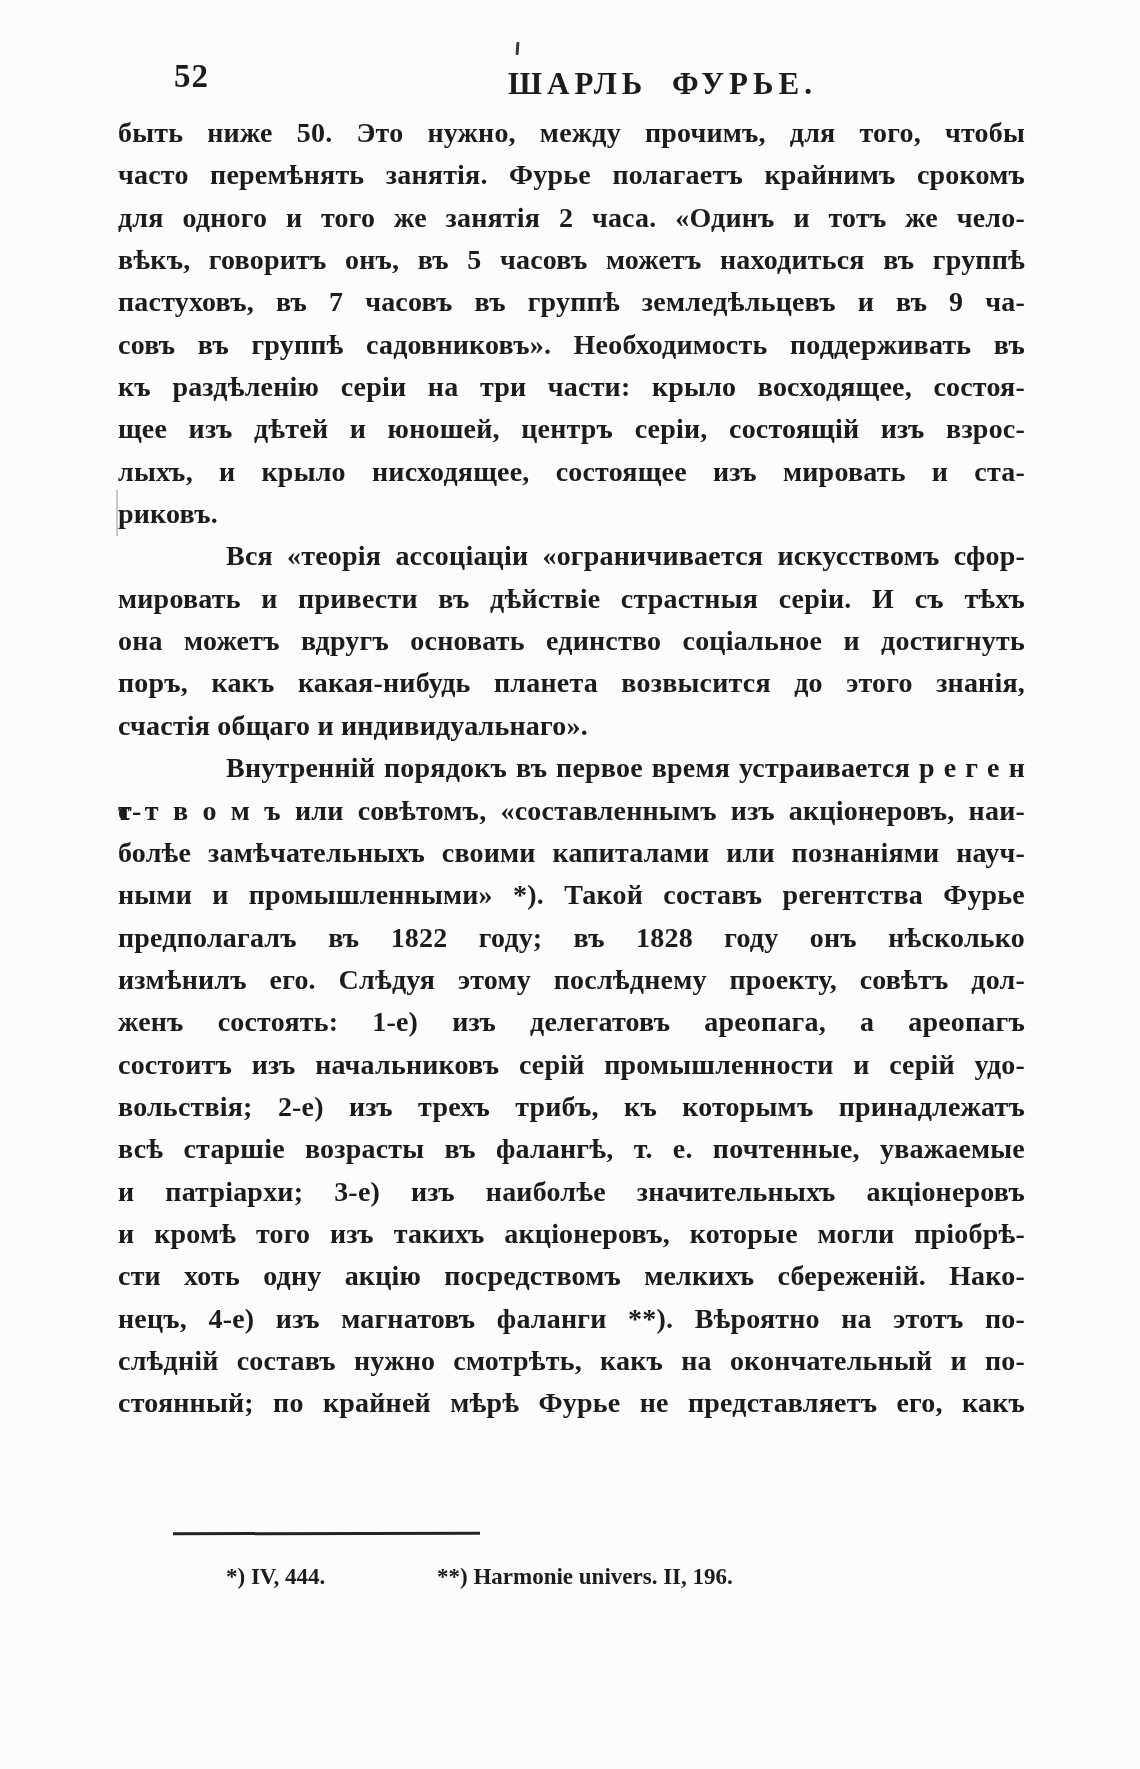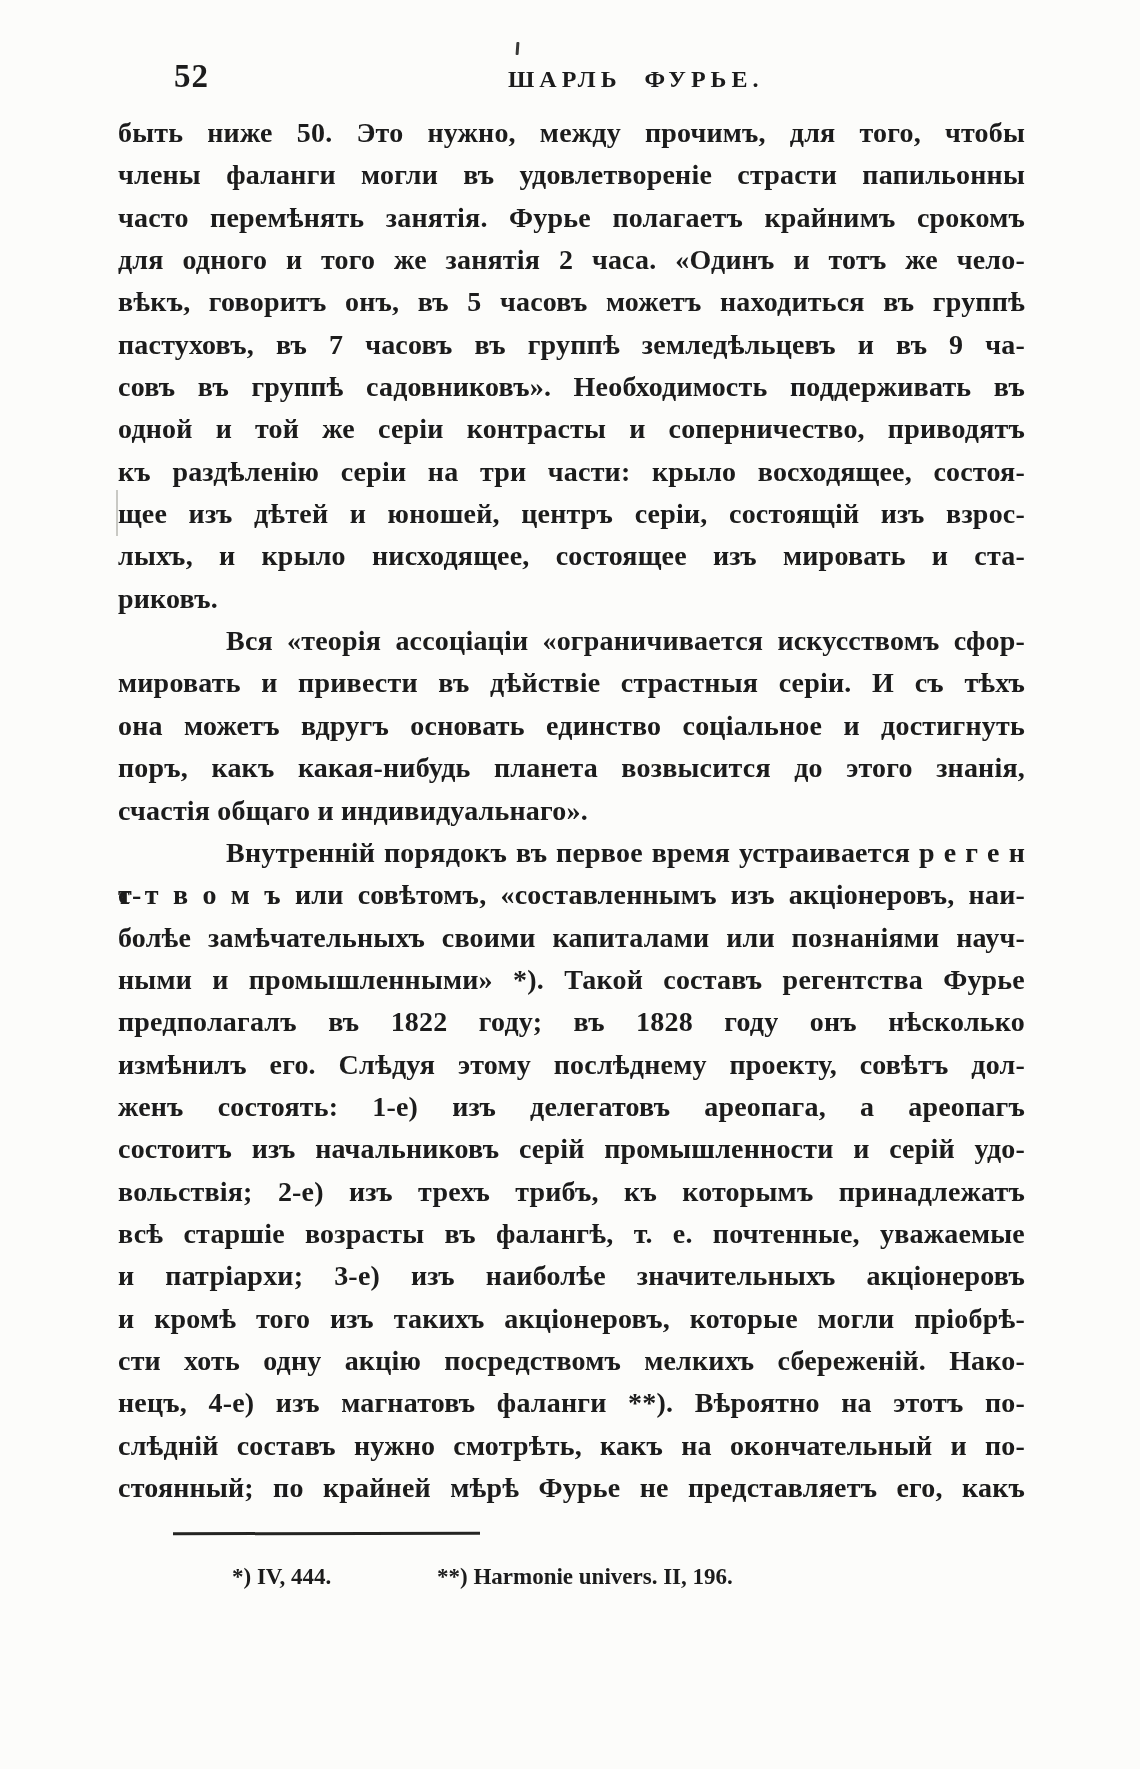--- a/index.html
+++ b/index.html
@@ -21,21 +21,21 @@
     left:174px;
     top:58px;
     font-size:33px;
     font-weight:700;
     letter-spacing:1px;
   }
   .running-title{
     position:absolute;
     left:508px;
     top:66px;
-    font-size:24px;
+    font-size:31px;
     font-weight:700;
     letter-spacing:5px;
     word-spacing:12px;
     white-space:nowrap;
   }
   .tick-artifact{
     position:absolute;
     left:516px;
     top:42px;
     width:3px;
@@ -90,47 +90,44 @@
     width:907px;
     font-size:23px;
     font-weight:700;
     line-height:32px;
     white-space:nowrap;
   }
   .footnote-1{
     position:absolute;
     left:108px; 
     top:0;
-    margin-left:6px;
   }
   .footnote-2{
     position:absolute;
     left:319px; 
     top:0;
   }
 </style>
 </head>
 <body>
 
 <div class="page">
 
   <div class="page-number">52</div>
   <span class="tick-artifact"></span>
   <div class="running-title">ШАРЛЬ ФУРЬЕ.</div>
   <span class="margin-artifact"></span>
 
   <div class="textblock">
     <div class="line">быть ниже 50. Это нужно, между прочимъ, для того, чтобы</div>
-    <div class="line">члены фаланги могли въ удовлетвореніе страсти папильонны</div>
     <div class="line">часто перемѣнять занятія. Фурье полагаетъ крайнимъ срокомъ</div>
     <div class="line">для одного и того же занятія 2 часа. «Одинъ и тотъ же чело-</div>
     <div class="line">вѣкъ, говоритъ онъ, въ 5 часовъ можетъ находиться въ группѣ</div>
     <div class="line">пастуховъ, въ 7 часовъ въ группѣ земледѣльцевъ и въ 9 ча-</div>
     <div class="line">совъ въ группѣ садовниковъ». Необходимость поддерживать въ</div>
-    <div class="line">одной и той же серіи контрасты и соперничество, приводятъ</div>
     <div class="line">къ раздѣленію серіи на три части: крыло восходящее, состоя-</div>
     <div class="line">щее изъ дѣтей и юношей, центръ серіи, состоящій изъ взрос-</div>
     <div class="line">лыхъ, и крыло нисходящее, состоящее изъ мировать и ста-</div>
     <div class="line parend">риковъ.</div>
     <div class="line indent">Вся «теорія ассоціаціи «ограничивается искусствомъ сфор-</div>
     <div class="line">мировать и привести въ дѣйствіе страстныя серіи. И съ тѣхъ</div>
     <div class="line">она можетъ вдругъ основать единство соціальное и достигнуть</div>
     <div class="line">поръ, какъ какая-нибудь планета возвысится до этого знанія,</div>
     <div class="line parend">счастія общаго и индивидуальнаго».</div>
     <div class="line indent">Внутренній порядокъ въ первое время устраивается р е г е н т-</div>

